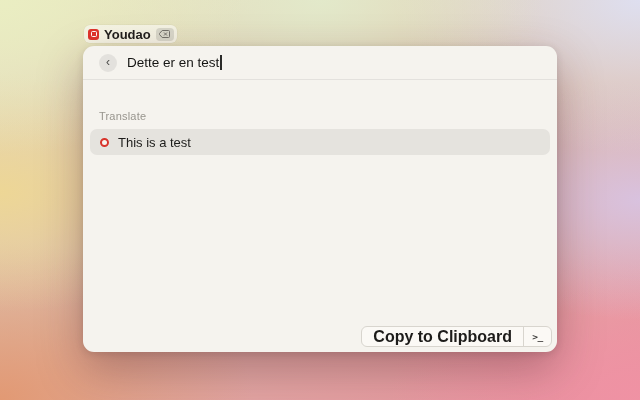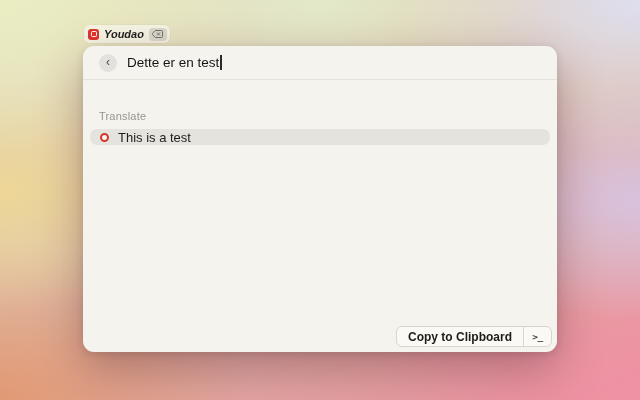--- a/index.html
+++ b/index.html
@@ -27,21 +27,21 @@
     box-shadow: 0 0 0 .5px rgba(0,0,0,.05);
   }
   .tag-logo {
     width: 11px; height: 11px; border-radius: 3px;
     background: #df342c; position: relative; flex: 0 0 auto;
   }
   .tag-logo::after {
     content: ""; position: absolute; inset: 2.5px;
     border: 1.2px solid #fff; border-radius: 1.5px;
   }
-  .tag-label { font-size: 11px; font-weight: 600; color: #1f1e1b; line-height: 1; font-style: italic; }
+  .tag-label { font-size: 13px; font-weight: 600; color: #1f1e1b; line-height: 1; }
   .tag-key {
     height: 13px; min-width: 18px; border-radius: 4px;
     background: rgba(120,118,110,.22);
     display: inline-flex; align-items: center; justify-content: center;
   }
   .tag-key svg { display: block; }
 
   
   .window {
     position: absolute; left: 83px; top: 46px; width: 474px; height: 306px;
@@ -71,21 +71,21 @@
     margin-left: 1px; animation: blink 1.1s steps(1) infinite;
   }
   @keyframes blink { 50% { opacity: 0; } }
 
   
   .section-header {
     margin: 30px 16px 7px; font-size: 11px; font-weight: 500;
     color: #98958e; letter-spacing: .2px;
   }
   .result-row {
-    margin: 0 7px; height: 16px; border-radius: 7px;
+    margin: 0 7px; height: 26px; border-radius: 7px;
     background: #e5e3de;
     display: flex; align-items: center; gap: 9px; padding: 0 10px;
     cursor: pointer;
   }
   .result-icon {
     width: 9px; height: 9px; border-radius: 50%;
     border: 2.2px solid #d8352c; background: #f7f5f0; flex: 0 0 auto;
   }
   .result-label { font-size: 13px; color: #1d1d1b; }
 
@@ -94,21 +94,21 @@
     position: absolute; left: 0; right: 0; bottom: 0; height: 32px;
   }
   .action-group {
     position: absolute; right: 5px; bottom: 5px; height: 21px;
     display: inline-flex; align-items: stretch;
     background: #fbf9f5; border: 1px solid #d8d5ce; border-radius: 6px;
     overflow: hidden; cursor: pointer;
   }
   .action-label {
     display: flex; align-items: center; padding: 0 11px;
-    font-size: 12px; font-weight: 600; color: #1d1c1a;
+    font-size: 16px; font-weight: 600; color: #1d1c1a;
   }
   .action-divider { width: 1px; background: #d8d5ce; }
   .action-key {
     width: 27px; display: flex; align-items: center; justify-content: center;
     font-family: "DejaVu Sans Mono", monospace;
     font-size: 9.5px; font-weight: 700; color: #3c3b39; letter-spacing: -.5px;
   }
 </style>
 </head>
 <body>

